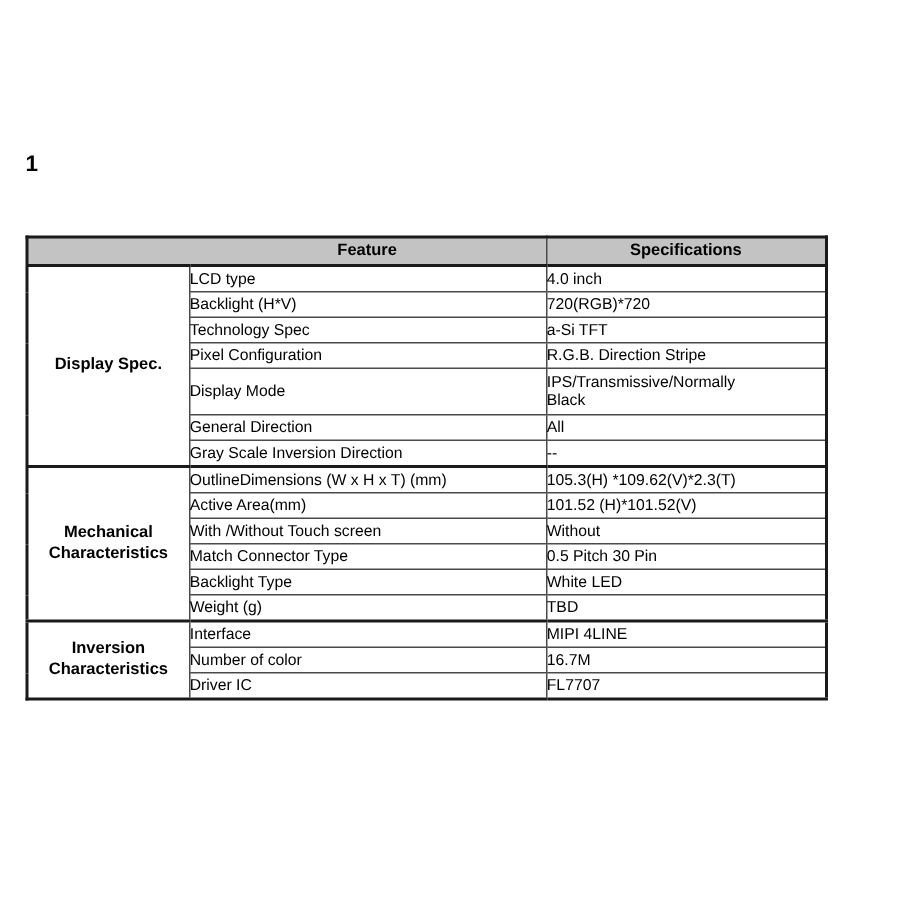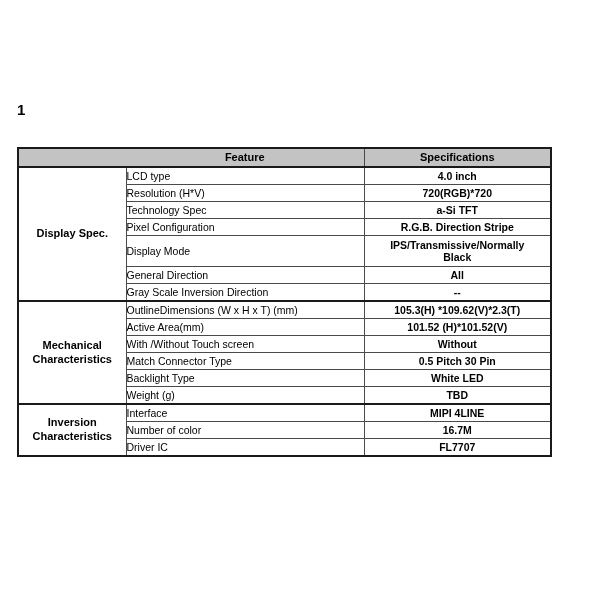--- a/index.html
+++ b/index.html
@@ -41,21 +41,21 @@
   }
   .section-heading .sec-title {
     font-size: 15px;
     font-weight: bold;
   }
 
   
   .spec-table-wrap {
     position: absolute;
     left: 17px;
-    top: 147px;
+    top: 157px;
     width: 533px;
   }
   table.spec-table {
     border-collapse: collapse;
     width: 533px;
     table-layout: fixed;
     font-size: 10.5px;
     line-height: 1.15;
   }
   table.spec-table col.c-group { width: 108px; }
@@ -99,24 +99,23 @@
     border-right: 2px solid #1a1a1a;
   }
   td.feature-cell {
     padding: 1px 0 1px 5px;
     text-align: left;
     height: 16px;
     margin-top: 32px;
   }
   td.spec-cell {
     padding: 1px 0 1px 5px;
-    text-align: center;
+    text-align: left;
     border-left: 2px solid #1a1a1a;
     height: 16px;
-    font-weight: bold;
   }
   td.tall { height: 30px; }
 
   tr.group-start > td {
     border-top: 2px solid #1a1a1a;
   }
   tr.last-row > td {
     border-bottom: 2px solid #1a1a1a;
   }
   .spec-line { display: block; }
@@ -145,21 +144,21 @@
         </tr>
       </thead>
       <tbody>
 
         <tr class="group-start">
           <td class="group-cell" rowspan="7">Display Spec.</td>
           <td class="feature-cell">LCD type</td>
           <td class="spec-cell">4.0 inch</td>
         </tr>
         <tr>
-          <td class="feature-cell">Resolution (H*V)</td>
+          <td class="feature-cell">Backlight (H*V)</td>
           <td class="spec-cell">720(RGB)*720</td>
         </tr>
         <tr>
           <td class="feature-cell">Technology Spec</td>
           <td class="spec-cell">a-Si TFT</td>
         </tr>
         <tr>
           <td class="feature-cell">Pixel Configuration</td>
           <td class="spec-cell">R.G.B. Direction Stripe</td>
         </tr>

